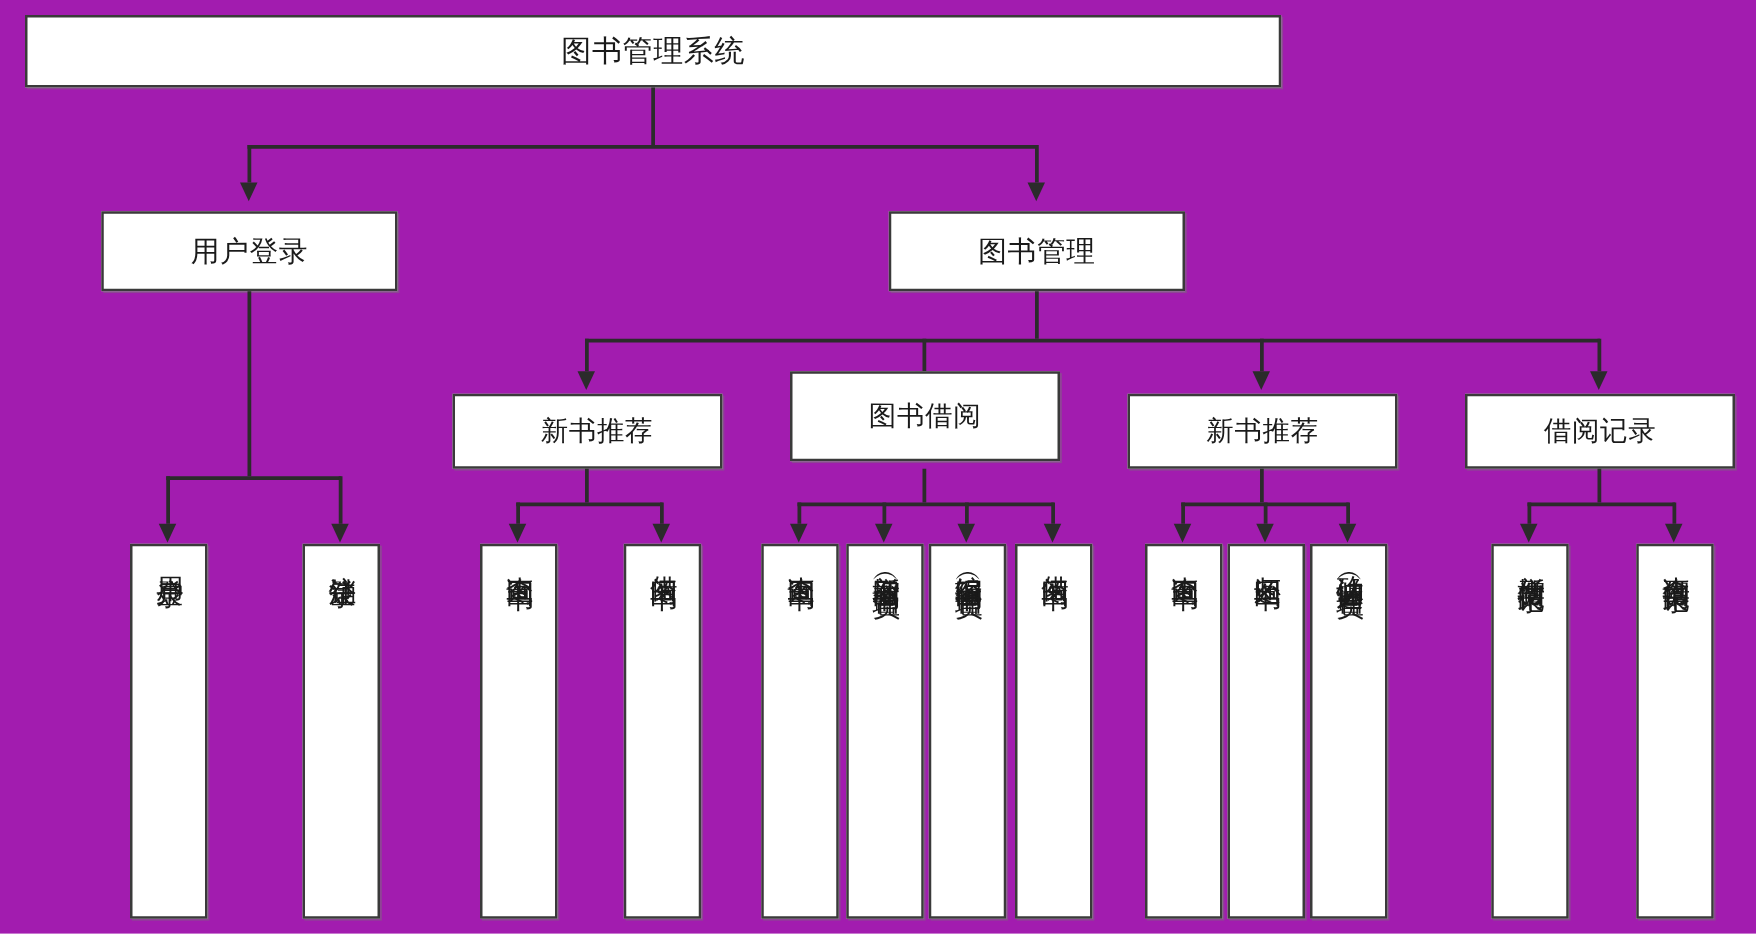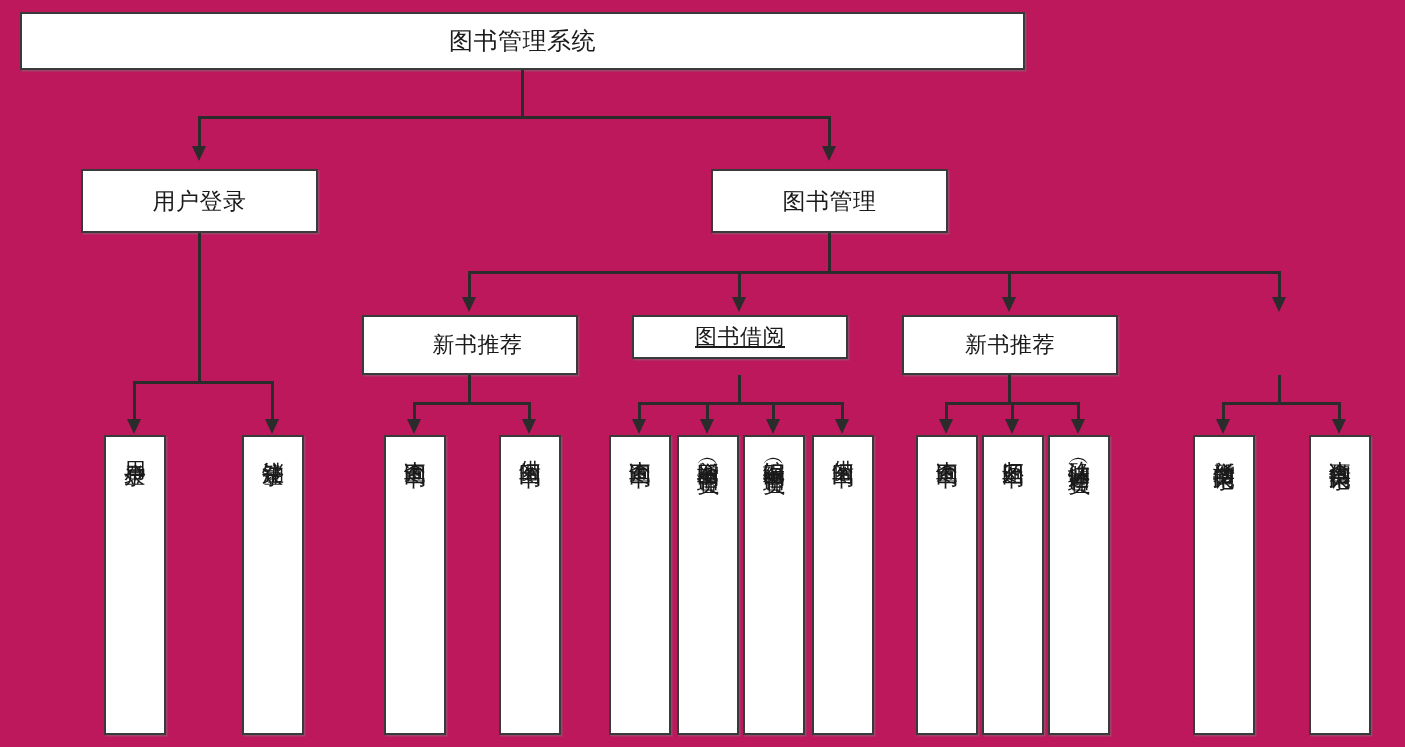--- a/index.html
+++ b/index.html
@@ -4,21 +4,21 @@
 <style>
   html, body {
     margin: 0;
     padding: 0;
     background: #ffffff;
   }
   #canvas {
     position: relative;
     width: 1405px;
     height: 747px;
-    background: #be185d;
+    background: #a21caf;
     overflow: hidden;
     font-family: "DejaVu Sans", "Liberation Sans", sans-serif;
   }
   
   .node {
     position: absolute;
     box-sizing: border-box;
     background: #ffffff;
     border: 2.5px solid #3a3a3a;
     display: flex;
@@ -119,25 +119,28 @@
   <div class="vline" style="left:1008px; top:271px; height:26px;"></div>
   <div class="vline" style="left:1278px; top:271px; height:26px;"></div>
   <div class="arrow" style="left:462px; top:297px;"></div>
   <div class="arrow" style="left:732px; top:297px;"></div>
   <div class="arrow" style="left:1002px; top:297px;"></div>
   <div class="arrow" style="left:1272px; top:297px;"></div>
 
   <div class="node node-l3" style="left:362px; top:315px; width:216px; height:60px;padding-left:15px;">
     <span class="label">新书推荐</span>
   </div>
-  <div class="node node-l3" style="left:632px; top:315px; width:216px; height:44px;text-decoration:underline;">
+  <div class="node node-l3" style="left:632px; top:297px; width:216px; height:72px;">
     <span class="label">图书借阅</span>
   </div>
   <div class="node node-l3" style="left:902px; top:315px; width:216px; height:60px;">
     <span class="label">新书推荐</span>
+  </div>
+  <div class="node node-l3" style="left:1172px; top:315px; width:216px; height:60px;">
+    <span class="label">借阅记录</span>
   </div>
 
   <div class="vline" style="left:468px; top:375px; height:27px;"></div>
   <div class="hline" style="left:413px; top:402px; width:117px;"></div>
   <div class="vline" style="left:413px; top:402px; height:17px;"></div>
   <div class="vline" style="left:528px; top:402px; height:17px;"></div>
   <div class="arrow" style="left:407px; top:419px;"></div>
   <div class="arrow" style="left:522px; top:419px;"></div>
 
   <div class="vline" style="left:738px; top:375px; height:27px;"></div>

